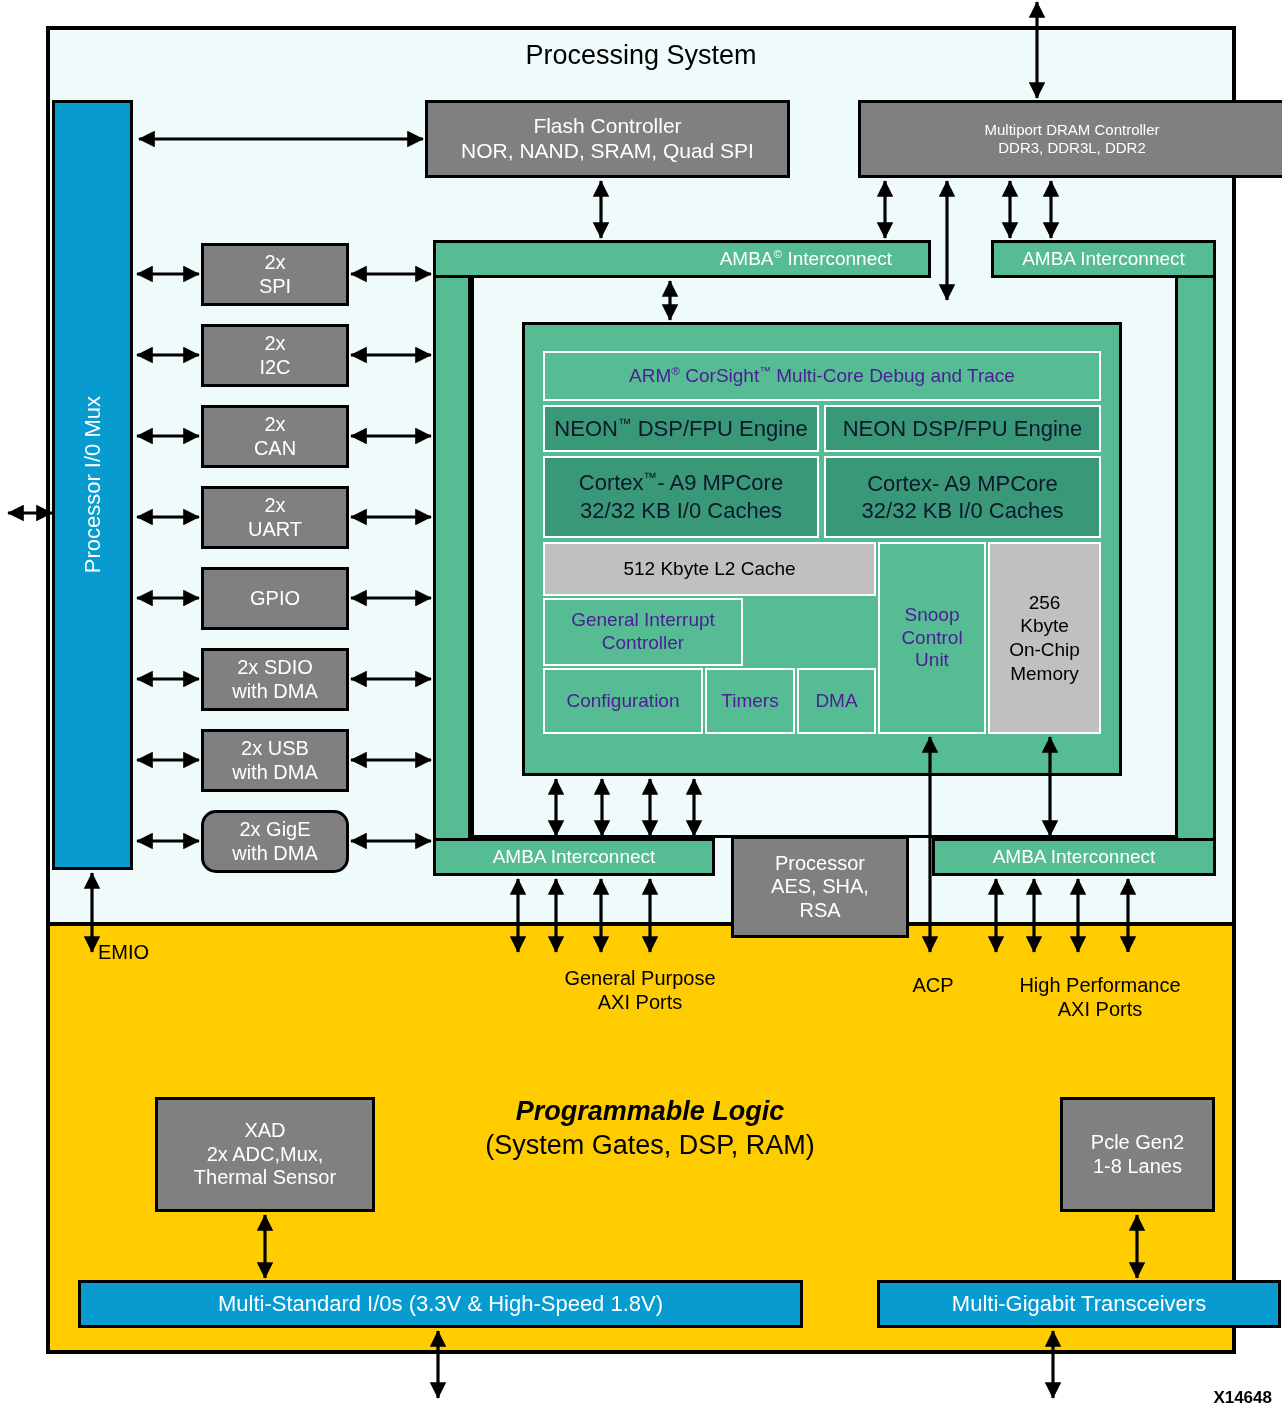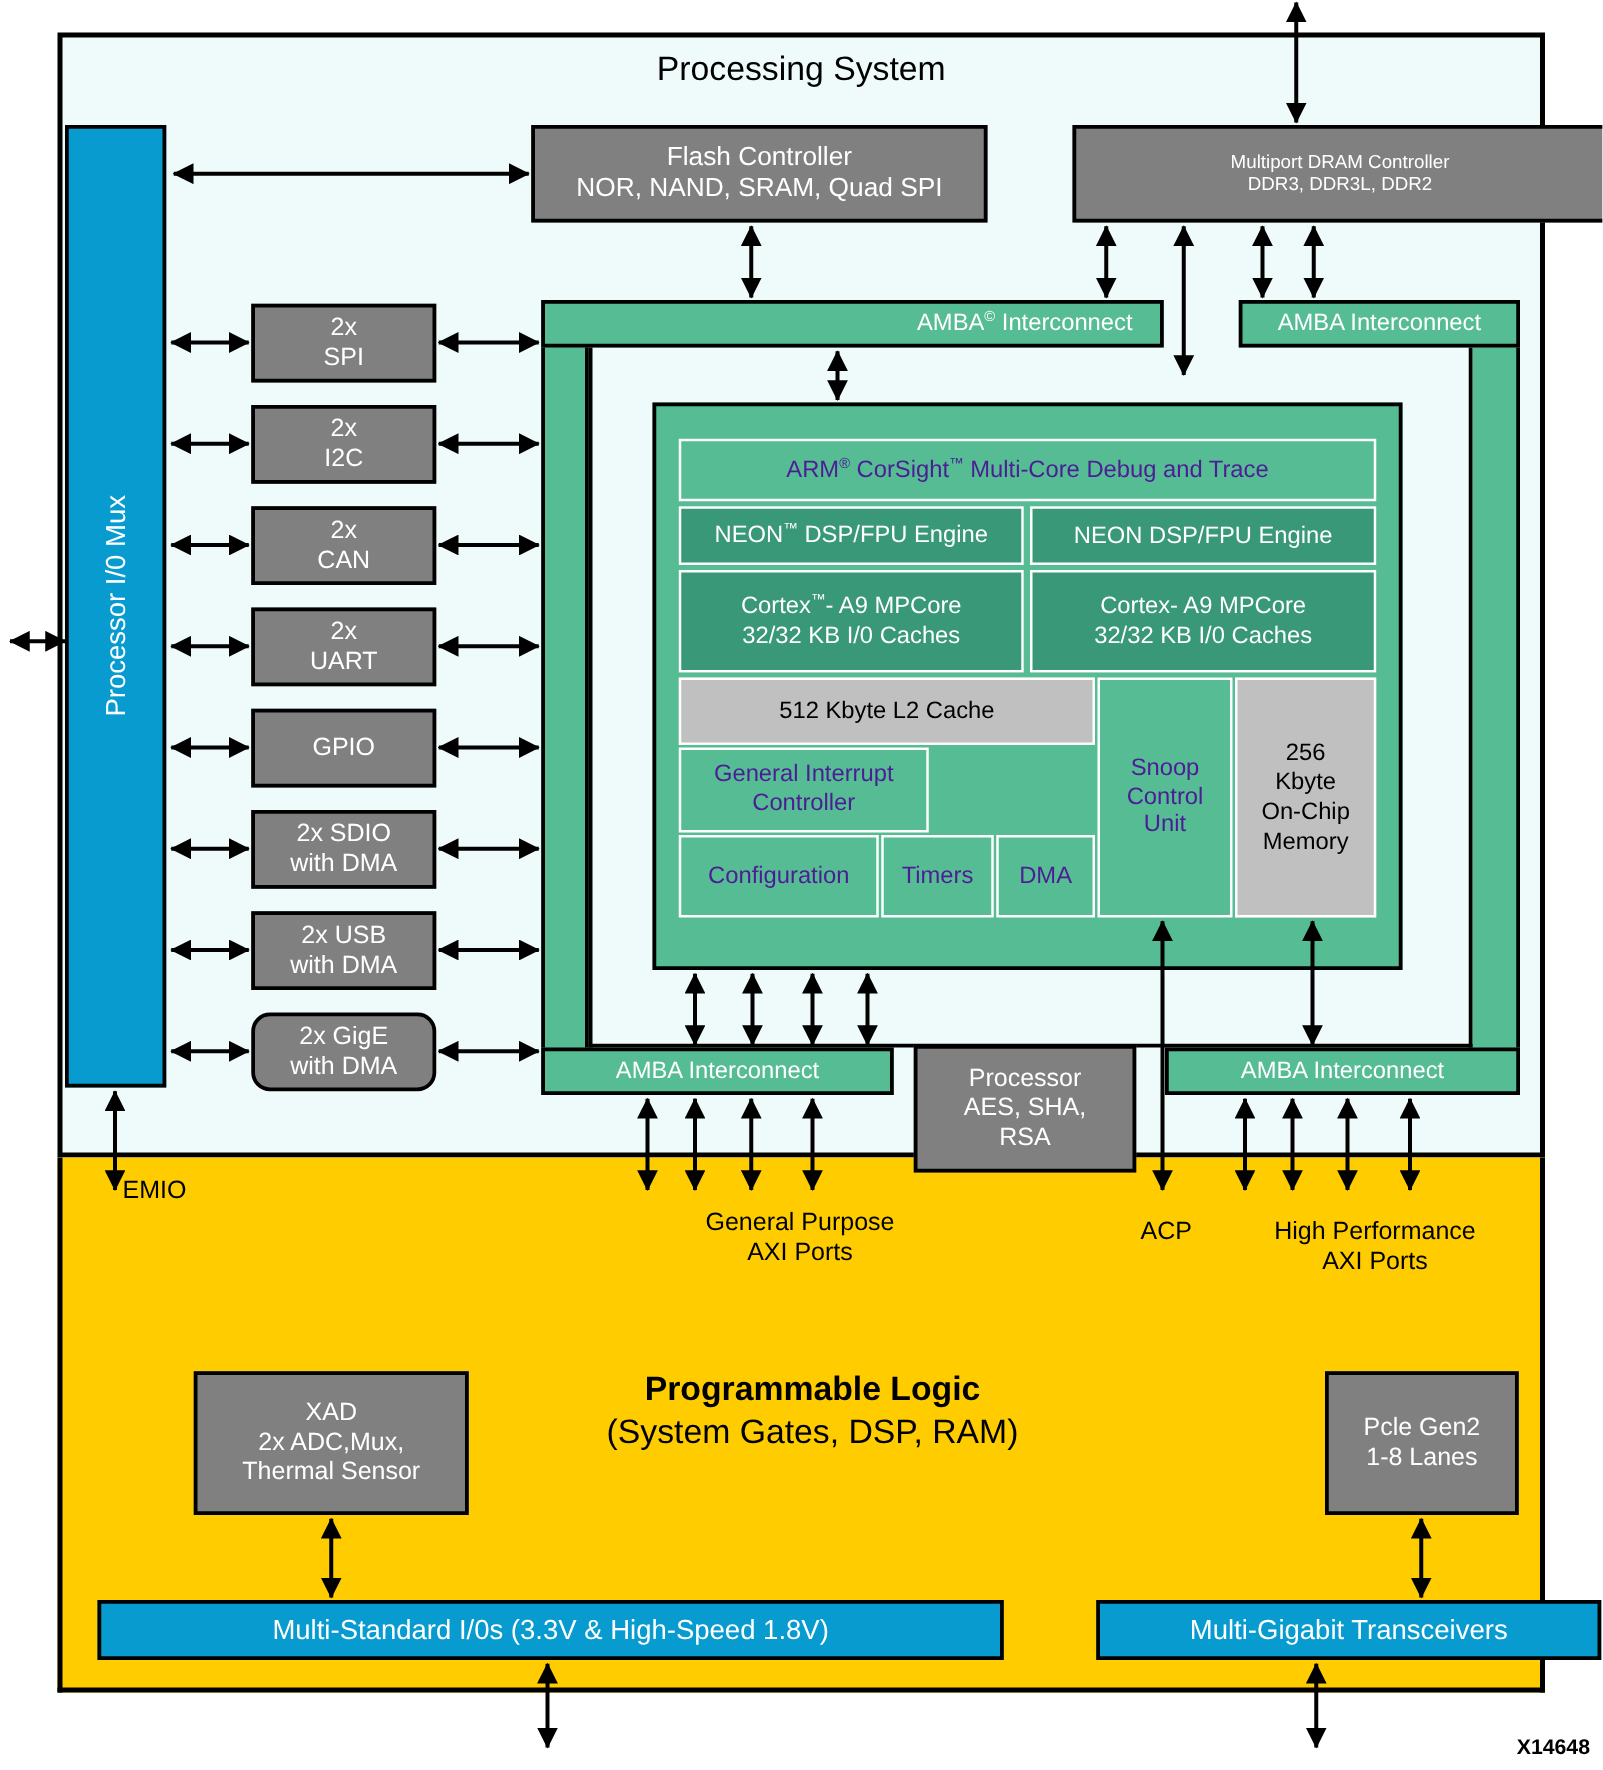--- a/index.html
+++ b/index.html
@@ -8,35 +8,35 @@
 
   .abs{position:absolute;box-sizing:border-box;}
 
   
   #ps-region{left:46px;top:26px;width:1190px;height:900px;background:#effafa;border:4px solid #000;}
   #pl-region{left:46px;top:926px;width:1190px;height:428px;background:#ffcc00;border:4px solid #000;border-top:none;}
 
   .region-title{position:absolute;text-align:center;color:#000;}
   #ps-title{left:46px;top:40px;width:1190px;font-size:27px;}
   #pl-title{left:430px;top:1095px;width:440px;font-size:27px;line-height:1.25;}
-  #pl-title .b{font-weight:bold;}
+  #pl-title .b{font-weight:bold;font-style:italic;}
 
   
   .gray{background:#808080;border:3px solid #000;color:#fff;
         display:flex;align-items:center;justify-content:center;text-align:center;
         font-size:20px;line-height:1.18;}
   .blue{background:#079bd0;border:3px solid #000;color:#fff;
         display:flex;align-items:center;justify-content:center;text-align:center;
         font-size:22px;}
   .tealflat{background:#55bc94;color:#4c1d95;
         display:flex;align-items:center;justify-content:center;text-align:center;
         font-size:19px;line-height:1.2;}
-  .tealdark{background:#389878;color:#ffffff;
-        display:flex;align-items:center;justify-content:center;text-align:center;
-        font-size:19px;line-height:1.25;}
+  .tealdark{background:#389878;color:#0f172a;
+        display:flex;align-items:center;justify-content:center;text-align:center;
+        font-size:22px;line-height:1.25;}
   .silver{background:#c0c0c0;color:#000;
         display:flex;align-items:center;justify-content:center;text-align:center;
         font-size:19px;line-height:1.25;}
 
   .lbl{position:absolute;color:#000;font-size:20px;text-align:center;line-height:1.2;}
 
   
   .amba-frame{background:#55bc94;border:3px solid #000;}
 
   
@@ -105,21 +105,21 @@
   </div>
 
   <div class="abs gray" style="left:858px;top:100px;width:428px;height:78px;font-size:15px;">
     <span><span>Multiport DRAM Controller</span><br>
           <span>DDR3, DDR3L, DDR2</span></span>
   </div>
 
   <div class="abs amba-frame" style="left:433px;top:240px;width:38px;height:636px;border-bottom:none;"></div>
 
   <div class="abs amba-frame" style="left:433px;top:240px;width:498px;height:38px;display:flex;align-items:center;justify-content:flex-end;">
-    <span style="color:#fff;font-size:19px;padding-right:22px;"><span>AMBA</span><span class="sup">©</span><span> Interconnect</span></span>
+    <span style="color:#fff;font-size:19px;padding-right:36px;"><span>AMBA</span><span class="sup">©</span><span> Interconnect</span></span>
   </div>
 
   <div class="abs amba-frame" style="left:433px;top:838px;width:282px;height:38px;">
     <span style="color:#fff;font-size:19px;display:block;text-align:center;line-height:32px;">AMBA Interconnect</span>
   </div>
 
   <div class="abs amba-frame" style="left:1178px;top:240px;width:38px;height:636px;border-bottom:none;border-left:none;"></div>
   <div class="abs amba-frame" style="left:991px;top:240px;width:225px;height:38px;">
     <span style="color:#fff;font-size:19px;display:block;text-align:center;line-height:32px;">AMBA Interconnect</span>
   </div>

